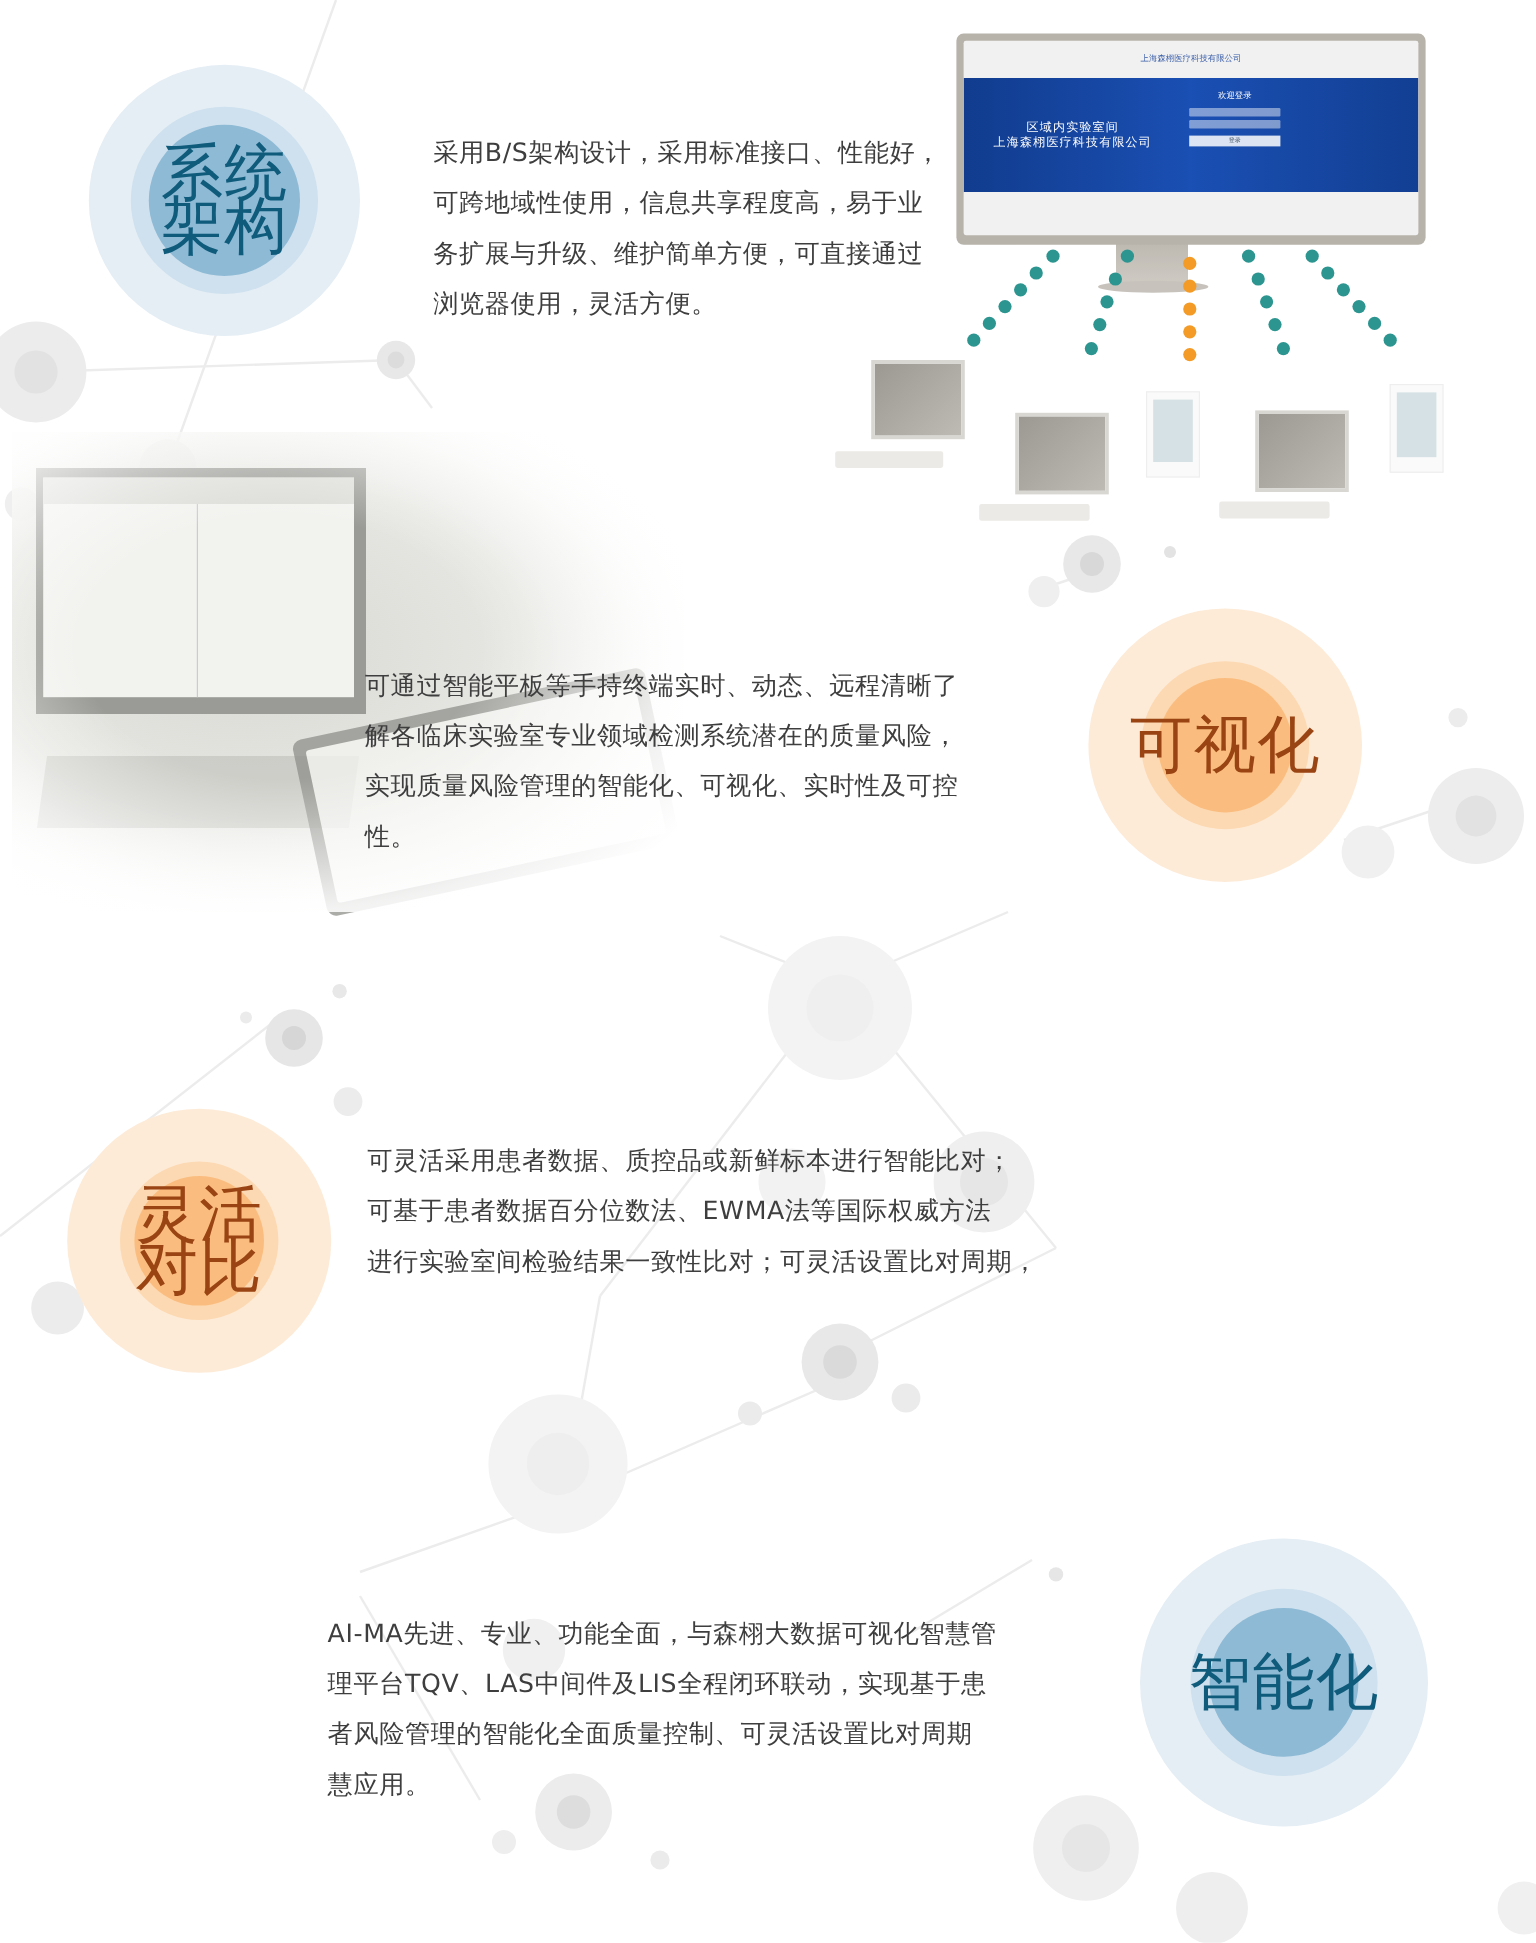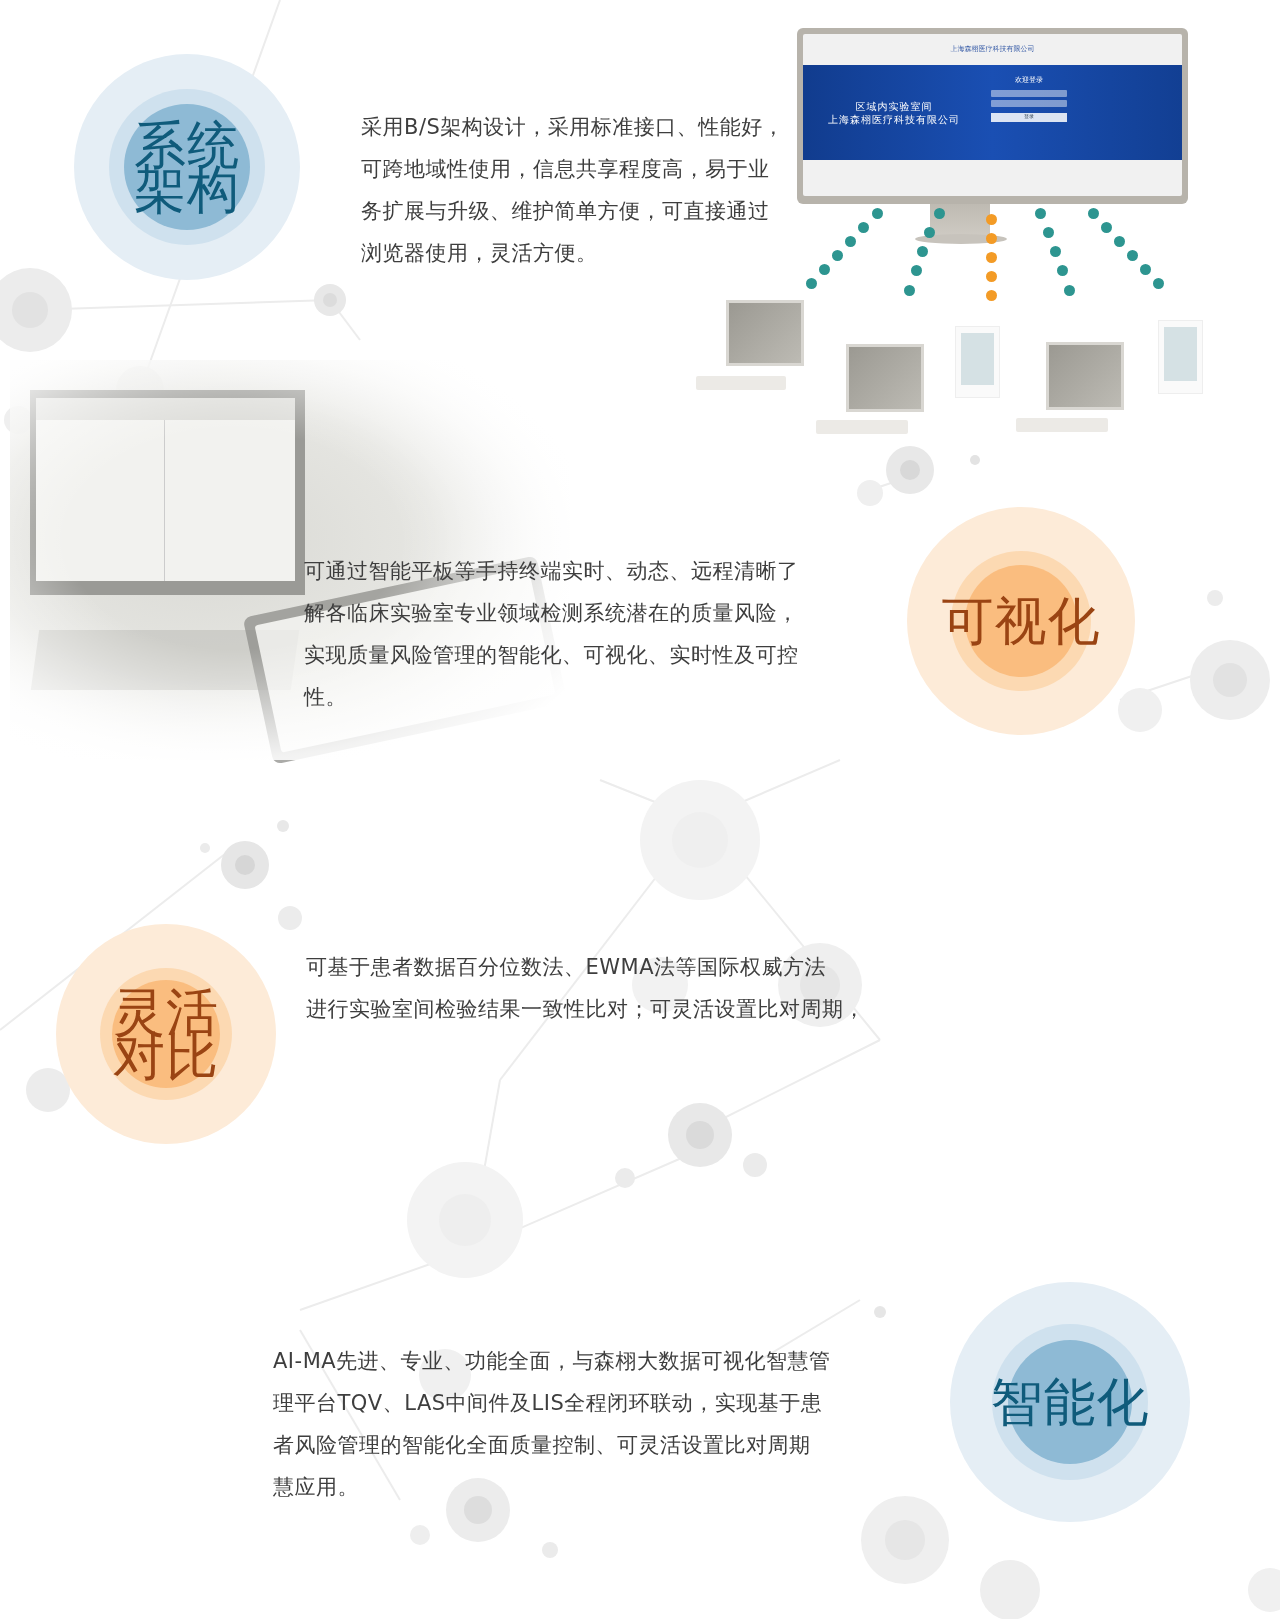--- a/index.html
+++ b/index.html
@@ -272,20 +272,21 @@
 
 <div class="badge orange" style="left:56px; top:924px; width:220px; height:220px;">
   <div class="ring2" style="left:44px; top:44px; width:132px; height:132px;"></div>
   <div class="core" style="left:56px; top:56px; width:108px; height:108px;"></div>
   <div class="label">
     <div>灵活</div>
     <div>对比</div>
   </div>
 </div>
 <div class="para" style="left:306px; top:946px;">
+  <p>可灵活采用患者数据、质控品或新鲜标本进行智能比对；</p>
   <p>可基于患者数据百分位数法、EWMA法等国际权威方法</p>
   <p>进行实验室间检验结果一致性比对；可灵活设置比对周期，</p>
 </div>
 
 <div class="para" style="left:273px; top:1340px;">
   <p>AI-MA先进、专业、功能全面，与森栩大数据可视化智慧管</p>
   <p>理平台TQV、LAS中间件及LIS全程闭环联动，实现基于患</p>
   <p>者风险管理的智能化全面质量控制、可灵活设置比对周期</p>
   <p>慧应用。</p>
 </div>

